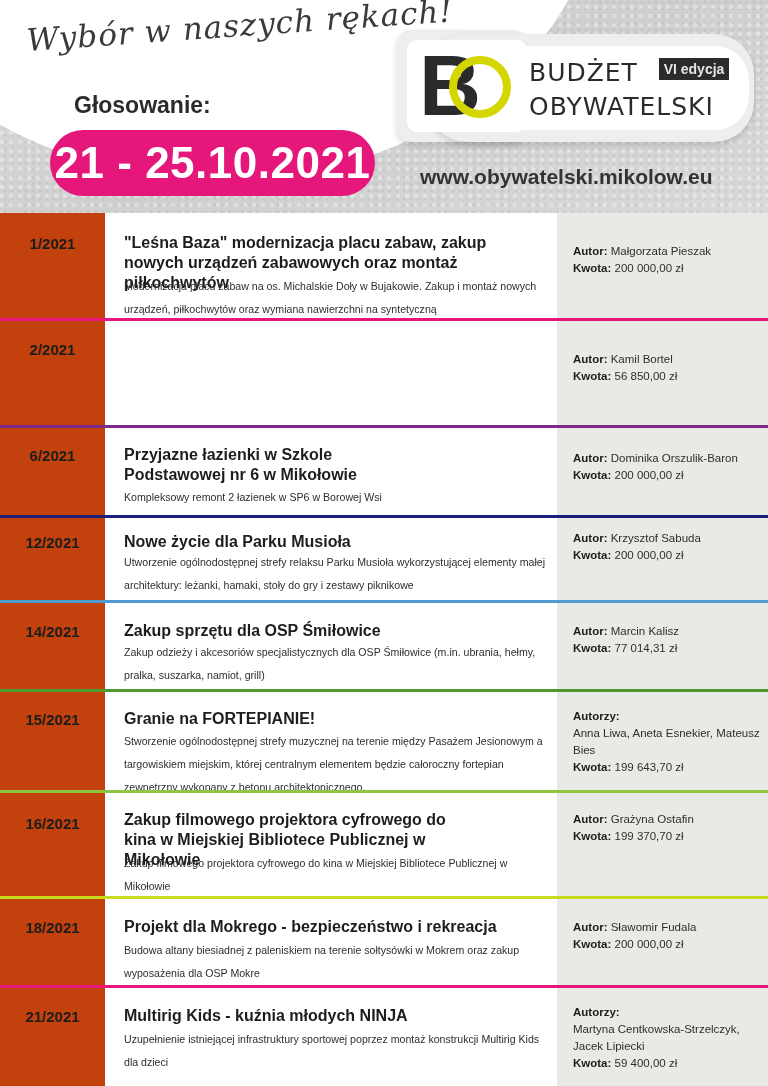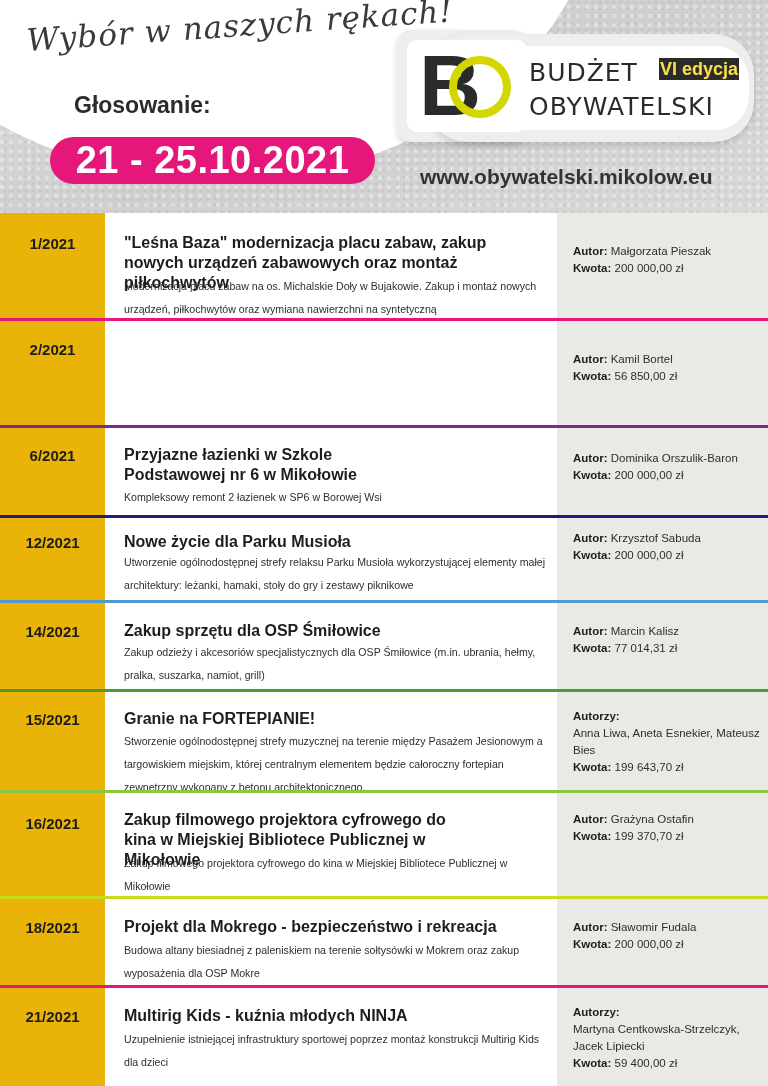--- a/index.html
+++ b/index.html
@@ -29,24 +29,24 @@
     position: absolute; left: 28px; top: 22px;
     font-family: "DejaVu Serif", serif; font-style: italic; font-weight: normal;
     font-size: 31px; color: #3a3a3a; letter-spacing: 1px;
     transform: rotate(-4deg); transform-origin: left bottom;
   }
   .voting-label {
     position: absolute; left: 74px; top: 92px;
     font-size: 23px; font-weight: bold; color: #2b2b2b;
   }
   .date-pill {
-    position: absolute; left: 50px; top: 130px; width: 325px; height: 47px;
+    position: absolute; left: 50px; top: 130px; width: 325px; height: 66px;
     border-radius: 33px; background: #e5177b;
-    color: #ffffff; font-size: 38px; font-weight: bold;
-    display: flex; align-items: center; justify-content: center; letter-spacing: 0.5px; margin-top: 7px;
+    color: #ffffff; font-size: 44px; font-weight: bold;
+    display: flex; align-items: center; justify-content: center; letter-spacing: 0.5px;
   }
   .logo-outer {
     position: absolute; left: 397px; top: 30px; width: 358px; height: 116px;
   }
   .logo-bo-tab {
     position: absolute; left: 0; top: 0; width: 130px; height: 112px;
     background: #eeeeee; border-radius: 14px;
     box-shadow: 0 3px 6px rgba(0,0,0,0.15);
   }
   .logo-card {
@@ -70,37 +70,37 @@
     position: absolute; left: 52px; top: 26px; width: 62px; height: 62px;
     border-radius: 50%; border: 8px solid #d4d600;
   }
   .logo-title-1, .logo-title-2 {
     position: absolute; font-size: 25px; color: #2b2b2b; letter-spacing: 1px;
     font-family: "DejaVu Sans", sans-serif;
   }
   .logo-title-1 { left: 132px; top: 28px; }
   .logo-title-2 { left: 132px; top: 62px; }
   .edition-badge {
-    position: absolute; left: 262px; top: 28px; width: 80px; height: 22px;
-    background: #2b2b2b; color: #fde047; font-size: 18px; font-weight: bold;
+    position: absolute; left: 262px; top: 28px; width: 70px; height: 22px;
+    background: #2b2b2b; color: #e5e5e5; font-size: 14px; font-weight: bold;
     display: flex; align-items: center; justify-content: center;
   }
   .site-url {
     position: absolute; left: 420px; top: 165px;
     font-size: 21px; font-weight: bold; color: #333333;
   }
 
   
   .list { position: absolute; left: 0; top: 213px; width: 768px; height: 873px; }
   .row {
     position: absolute; left: 0; width: 768px;
     display: block;
   }
   .col-id {
-    position: absolute; left: 0; top: 0; bottom: 0; width: 105px; background: #eab308;
+    position: absolute; left: 0; top: 0; bottom: 0; width: 105px; background: #c2410c;
   }
   .col-main {
     position: absolute; left: 105px; top: 0; bottom: 0; width: 452px; background: #ffffff;
   }
   .col-meta {
     position: absolute; left: 557px; top: 0; bottom: 0; width: 211px; background: #e9e9e6;
   }
   .proj-id {
     position: absolute; left: 0; width: 105px; text-align: center;
     font-size: 15px; font-weight: bold; color: #1d1d1b;

